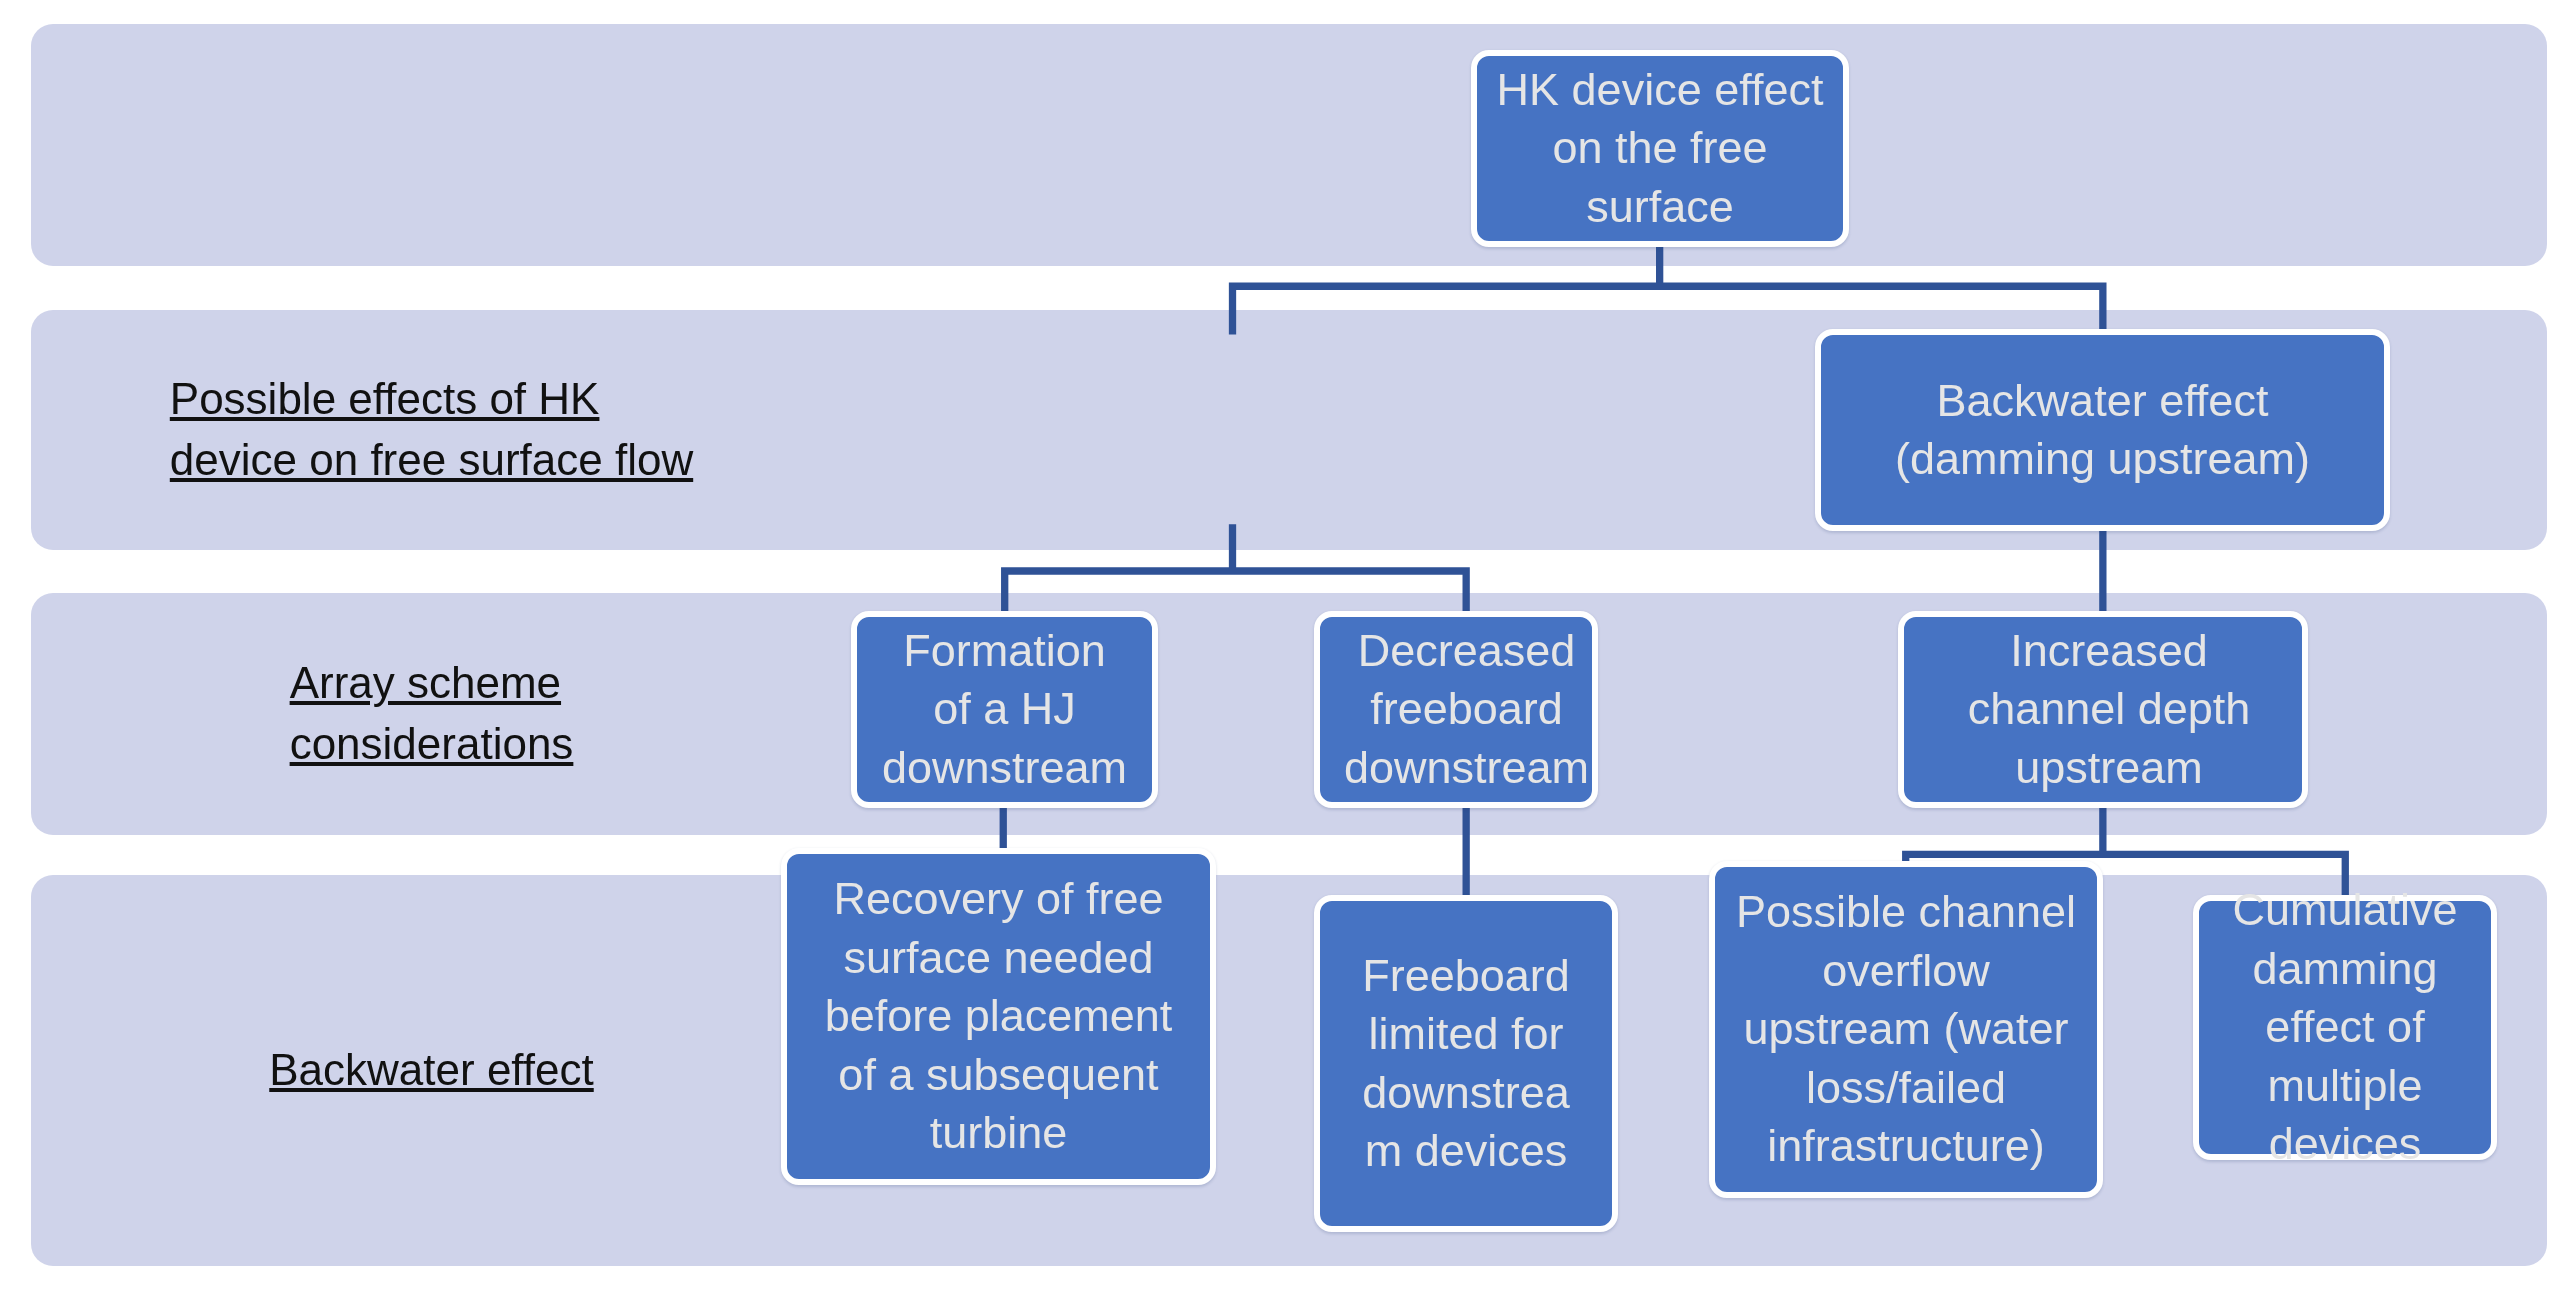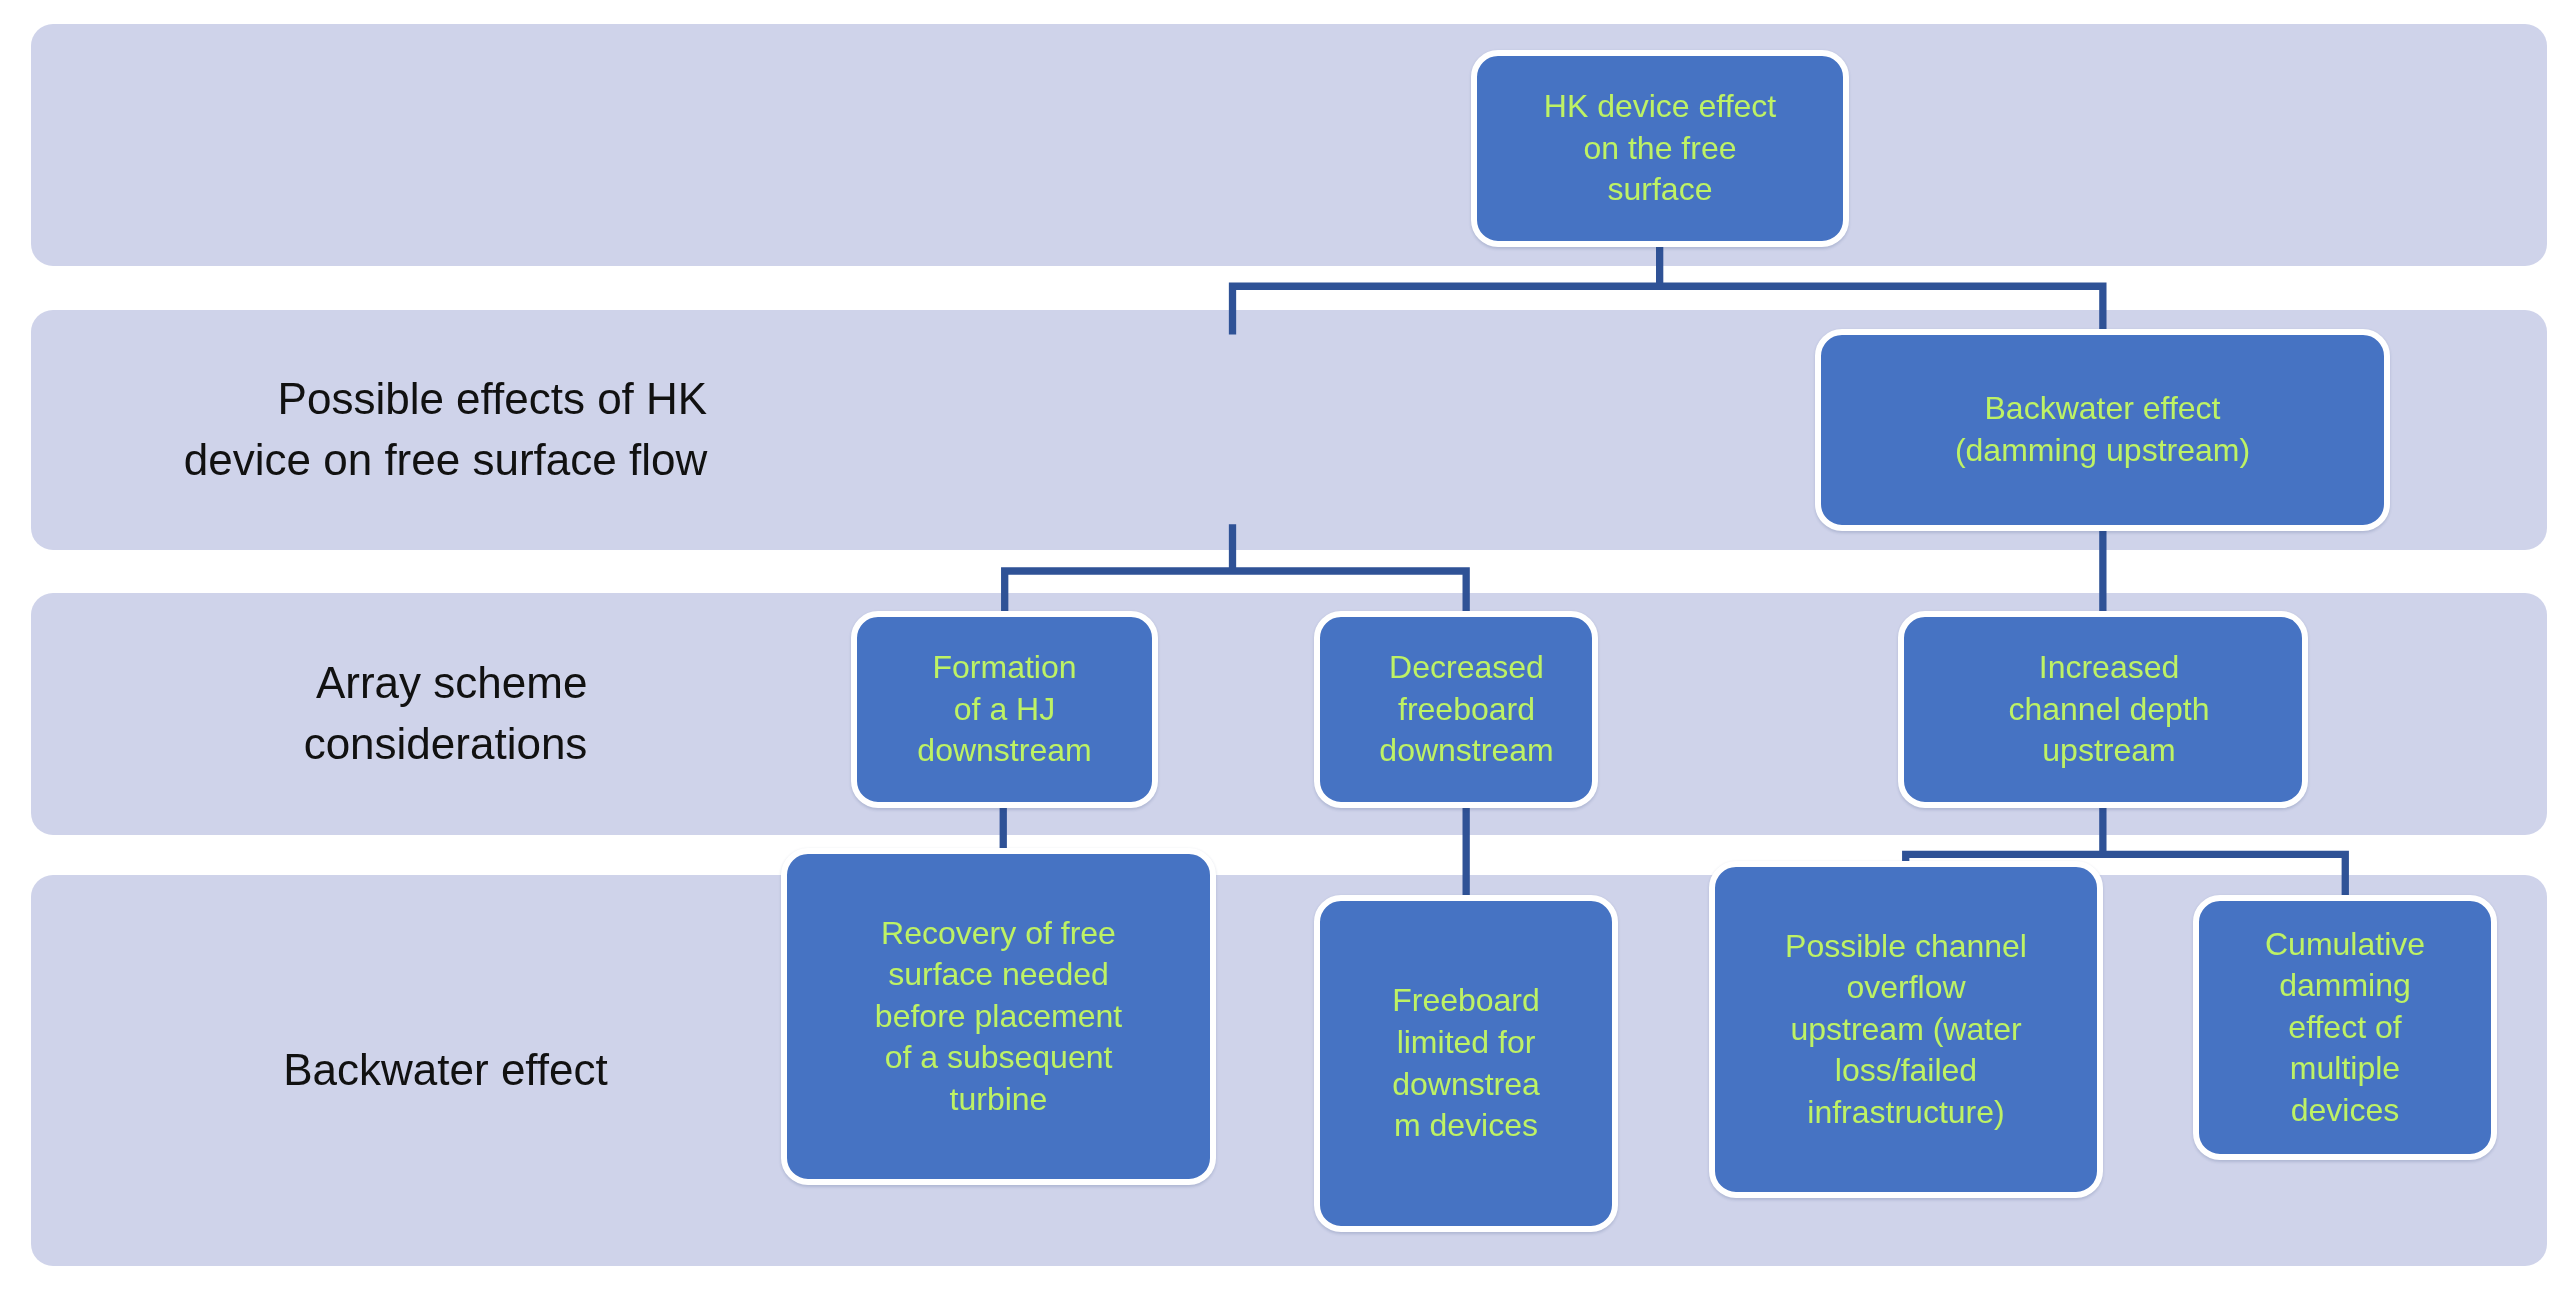--- a/index.html
+++ b/index.html
@@ -23,46 +23,47 @@
     left:31px;width:2516px;
     background:var(--band);
     border-radius:22px;
   }
   .band1{top:24px;height:242px;}
   .band2{top:310px;height:240px;}
   .band3{top:593px;height:242px;}
   .band4{top:875px;height:391px;}
   .row-label{
     position:absolute;
-    left:44px;width:803px;
+    left:30px;width:803px;
     display:flex;align-items:center;justify-content:center;
-    text-align:right;
+    text-align:left;
     color:var(--label-text);
     font-size:44px;line-height:1.38;
     white-space:pre-line;
+    text-decoration:underline;
   }
   .row-label.l2{top:310px;height:240px;}
   .row-label.l3{top:593px;height:242px;}
   .row-label.l4{top:875px;height:391px;}
   .connector-layer{position:absolute;left:0;top:0;width:2576px;height:1291px;}
   .connector-layer path{
     stroke:var(--connector);
     stroke-width:10;
     fill:none;
   }
   .node{
     position:absolute;
     background:var(--node-fill);
     border:6.6px solid var(--node-border);
-    border-radius:27px;
+    border-radius:18px;
     box-sizing:border-box;
     display:flex;align-items:center;justify-content:center;
     text-align:center;
-    color:#bef264;
-    font-size:32px;line-height:1.3;
+    color:#e5e5e5;
+    font-size:45px;line-height:1.3;
     white-space:pre-line;
     box-shadow:0 1.5px 2.9px rgba(40,60,110,0.18);
   }
   .n-top       {left:1471px;top:50px;  width:378px;height:197px;}
   .n-free      {left:928px;top:329px; width:608px;height:202px;}
   .n-back      {left:1815px;top:329px; width:575px;height:202px;}
   .n-formation {left:851px;top:611px; width:307px;height:197px;}
   .n-decreased {left:1314px;top:611px; width:284px;height:197px;padding-left:21px;}
   .n-increased {left:1898px;top:611px; width:410px;height:197px;padding-left:12px;}
   .n-recovery  {left:781px;top:848px;width:435px;height:337px;}

